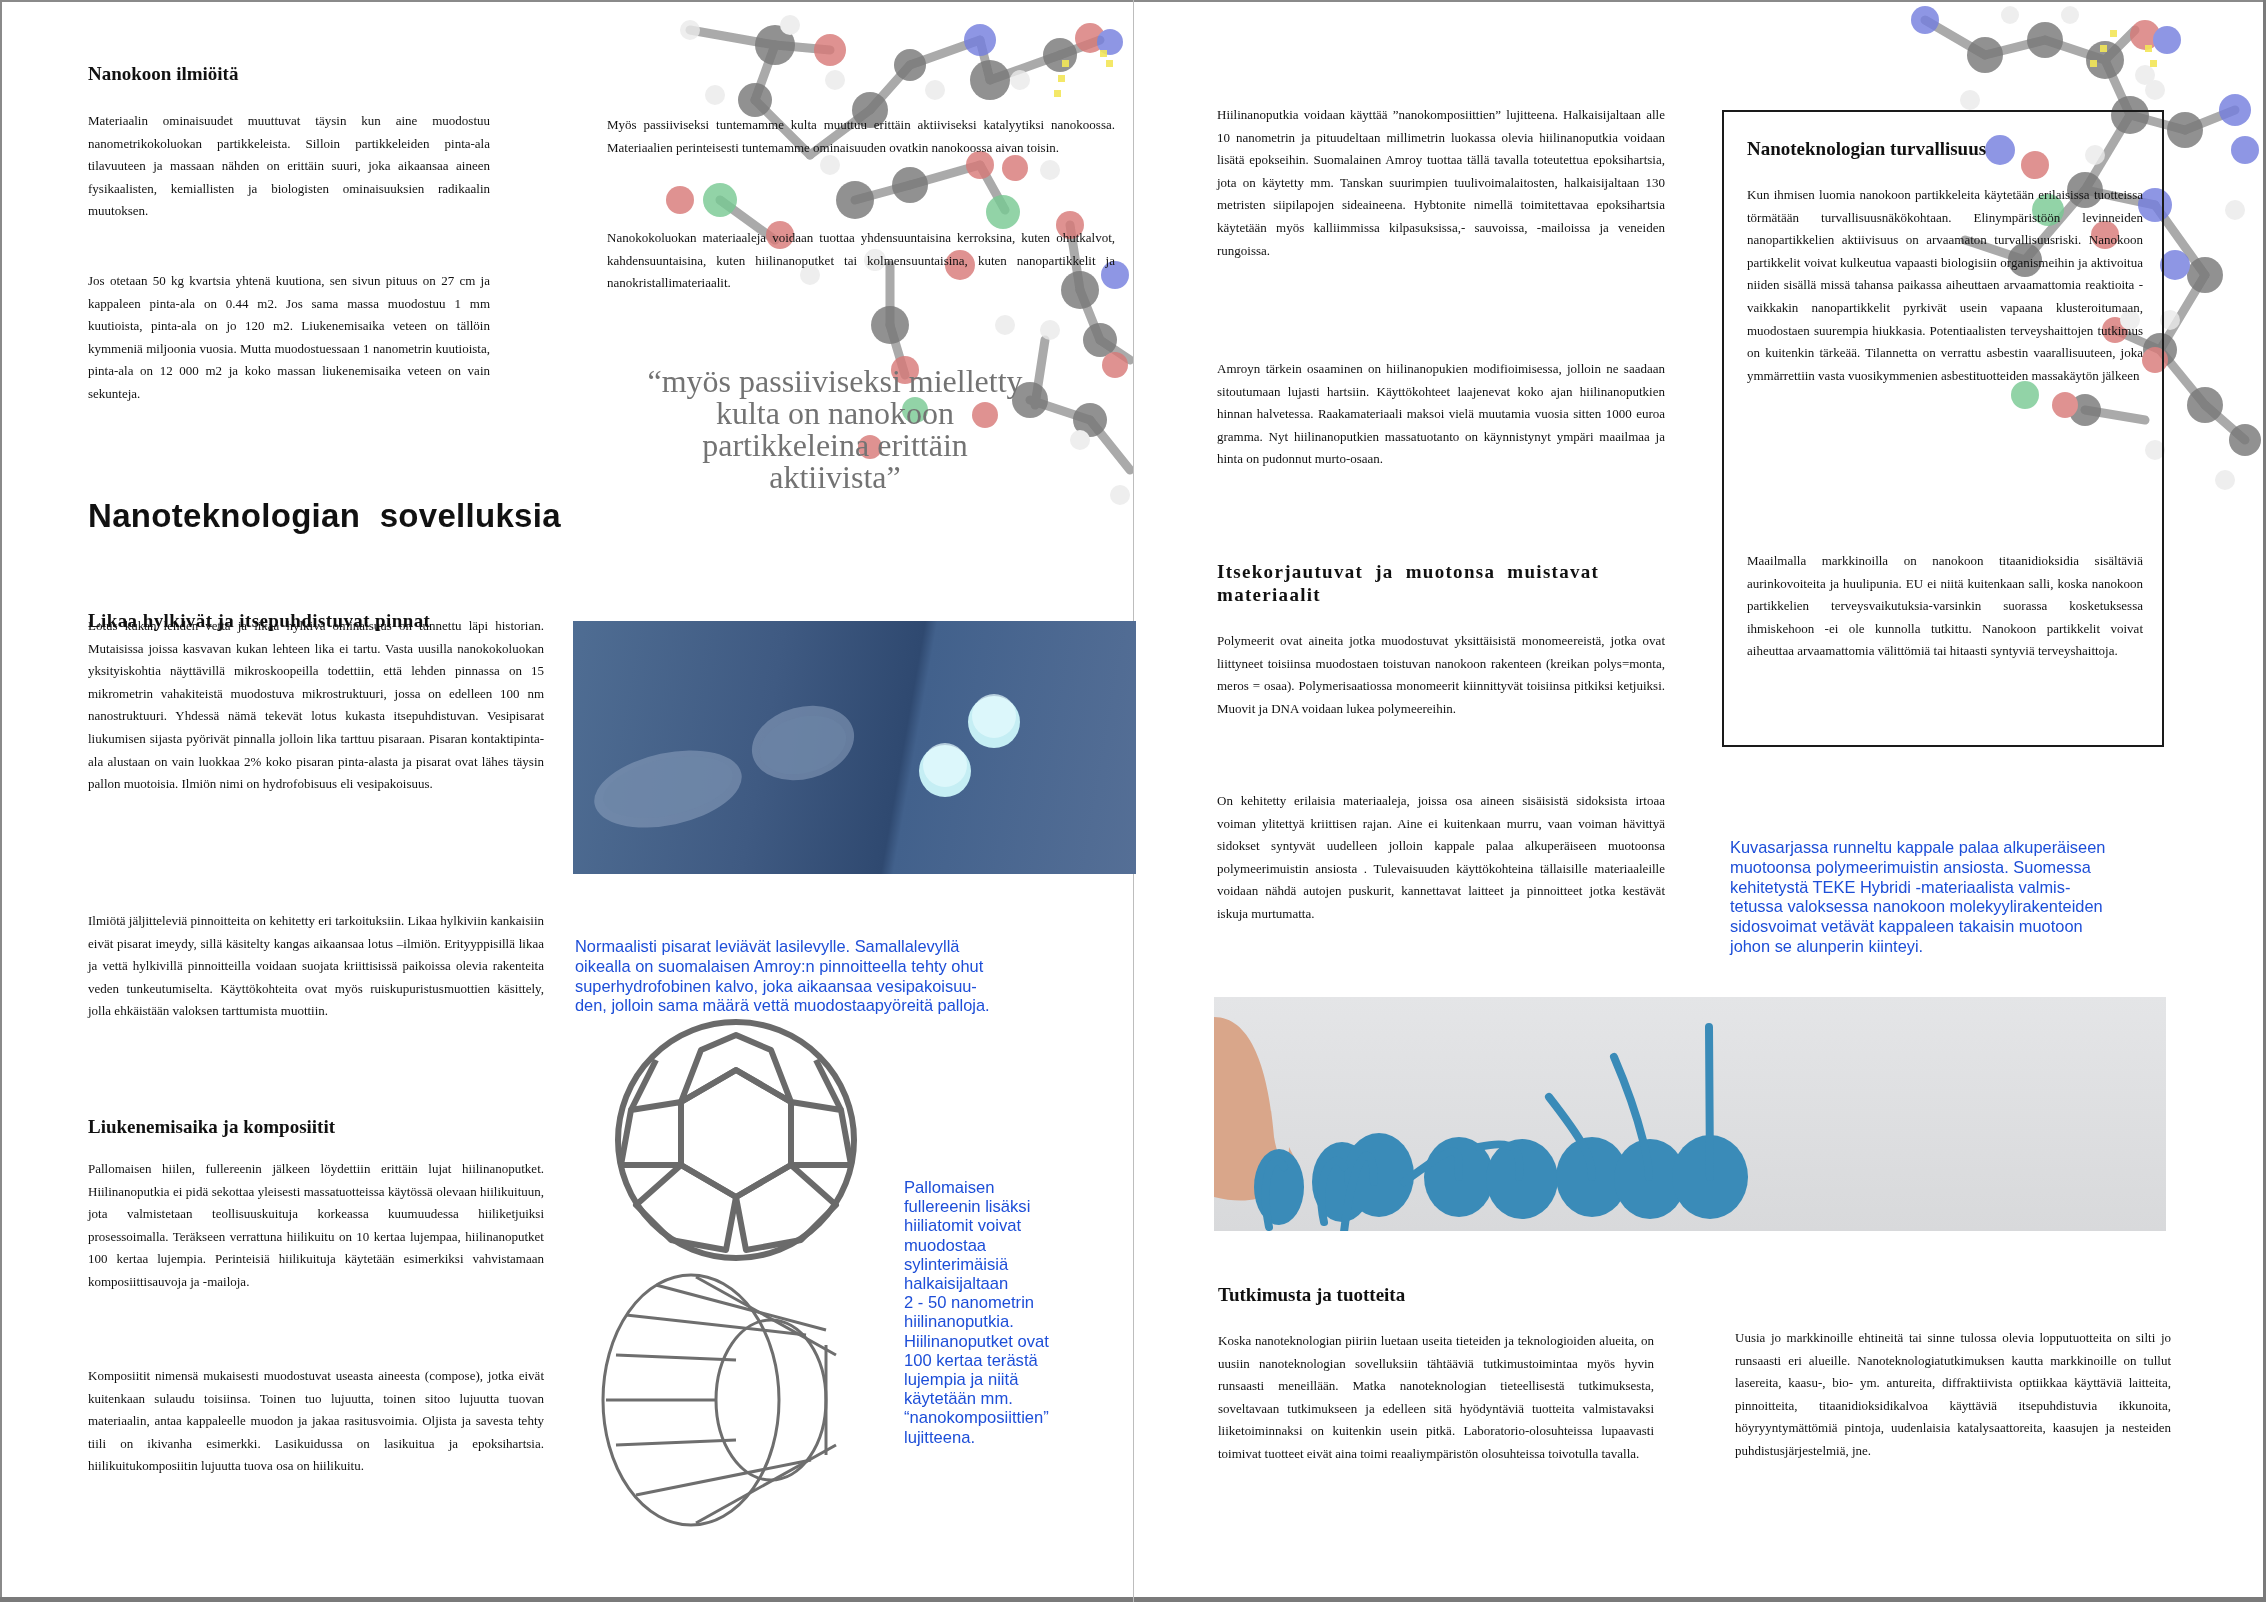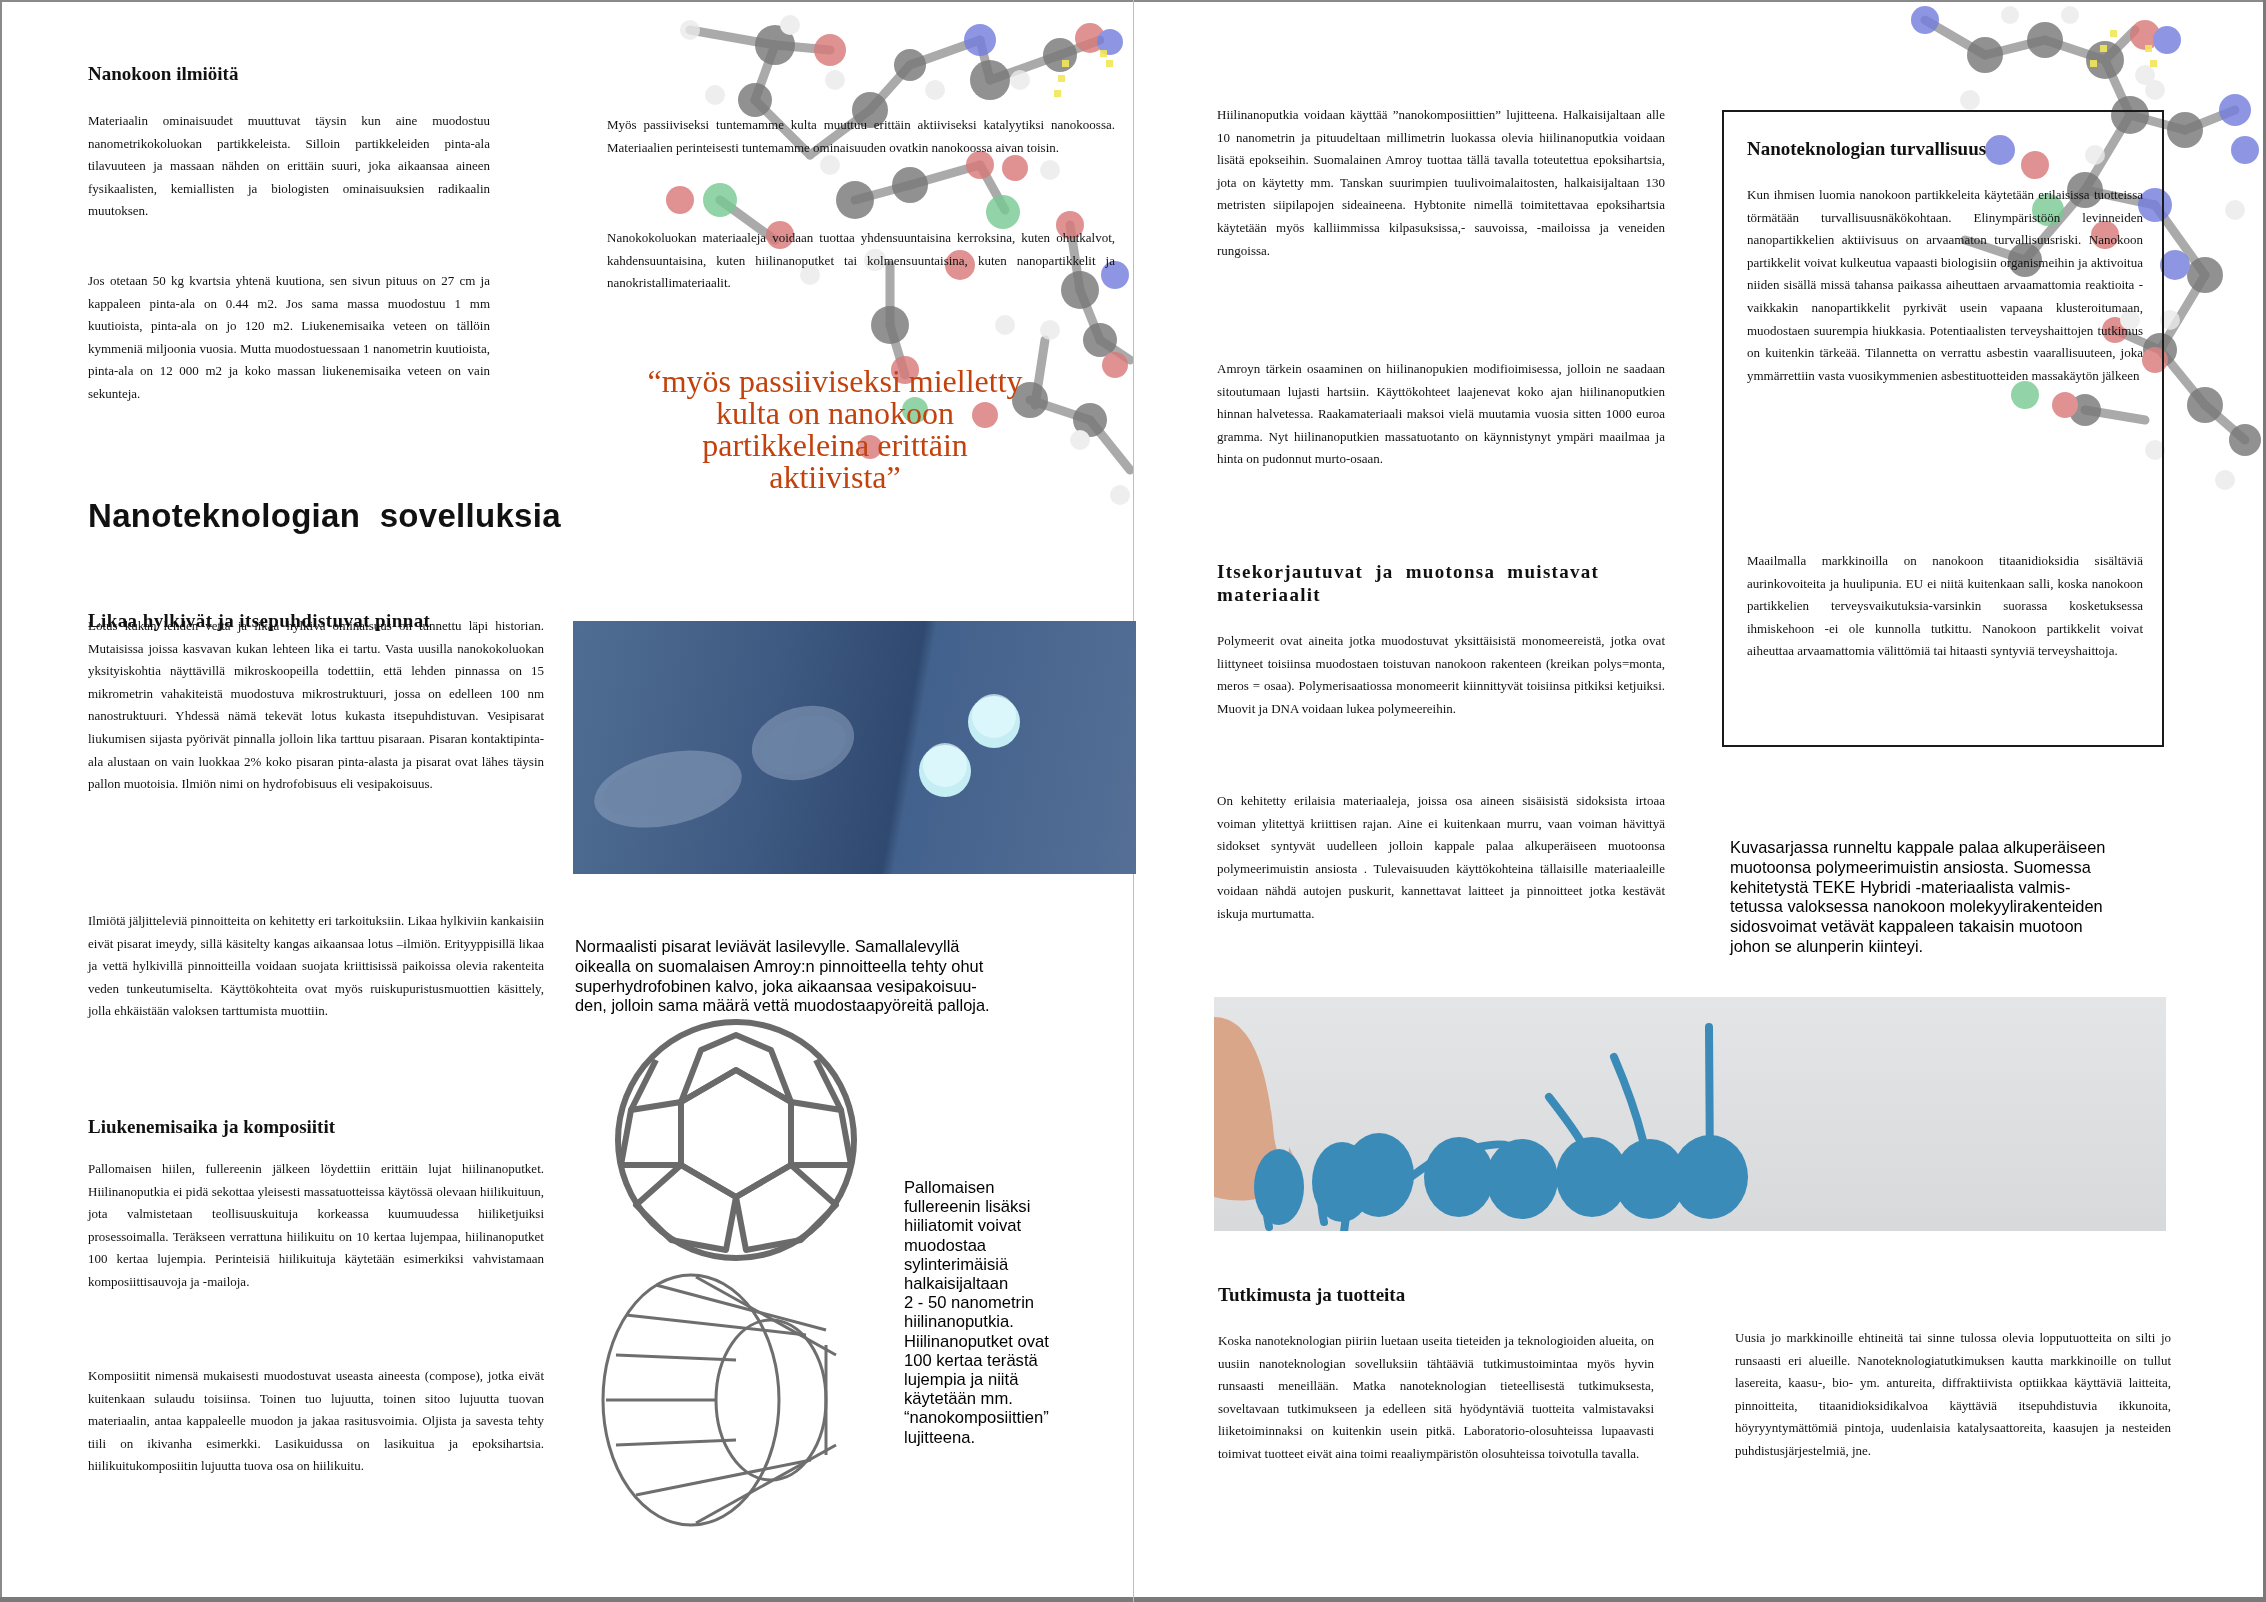--- a/index.html
+++ b/index.html
@@ -23,24 +23,24 @@
     font-size:13px; line-height:22.6px; text-align:justify;
     margin:0; white-space:pre-line;
   }
   .h-sub { font-weight:bold; font-size:19px; margin:0; line-height:23px; }
   .h-main {
     font-family:"Liberation Sans", "DejaVu Sans", sans-serif;
     font-weight:bold; font-size:33px; margin:0; letter-spacing:0.3px; word-spacing:10px;
   }
   .caption {
     font-family:"Liberation Sans", "DejaVu Sans", sans-serif;
-    font-size:16.4px; line-height:19.8px; margin:0; white-space:pre-line; color:#000000;
+    font-size:16.4px; line-height:19.8px; margin:0; white-space:pre-line; color:#1d4ed8;
   }
   .pull-quote {
-    font-size:32px; line-height:32px; text-align:center; margin:0; white-space:pre-line; color:#c2410c;
+    font-size:32px; line-height:32px; text-align:center; margin:0; white-space:pre-line; color:#737373;
   }
   .safety-box {
     position:absolute; left:1722px; top:110px; width:442px; height:637px;
     border:2px solid #1a1a1a; box-sizing:border-box;
   }
 
   .photo-drops {
     position:absolute; left:573px; top:621px; width:563px; height:253px;
     background:linear-gradient(100deg, #4f6d93 0%, #3f5a82 35%, #2f4970 58%, #42618c 60%, #556f96 100%);
     overflow:hidden;

